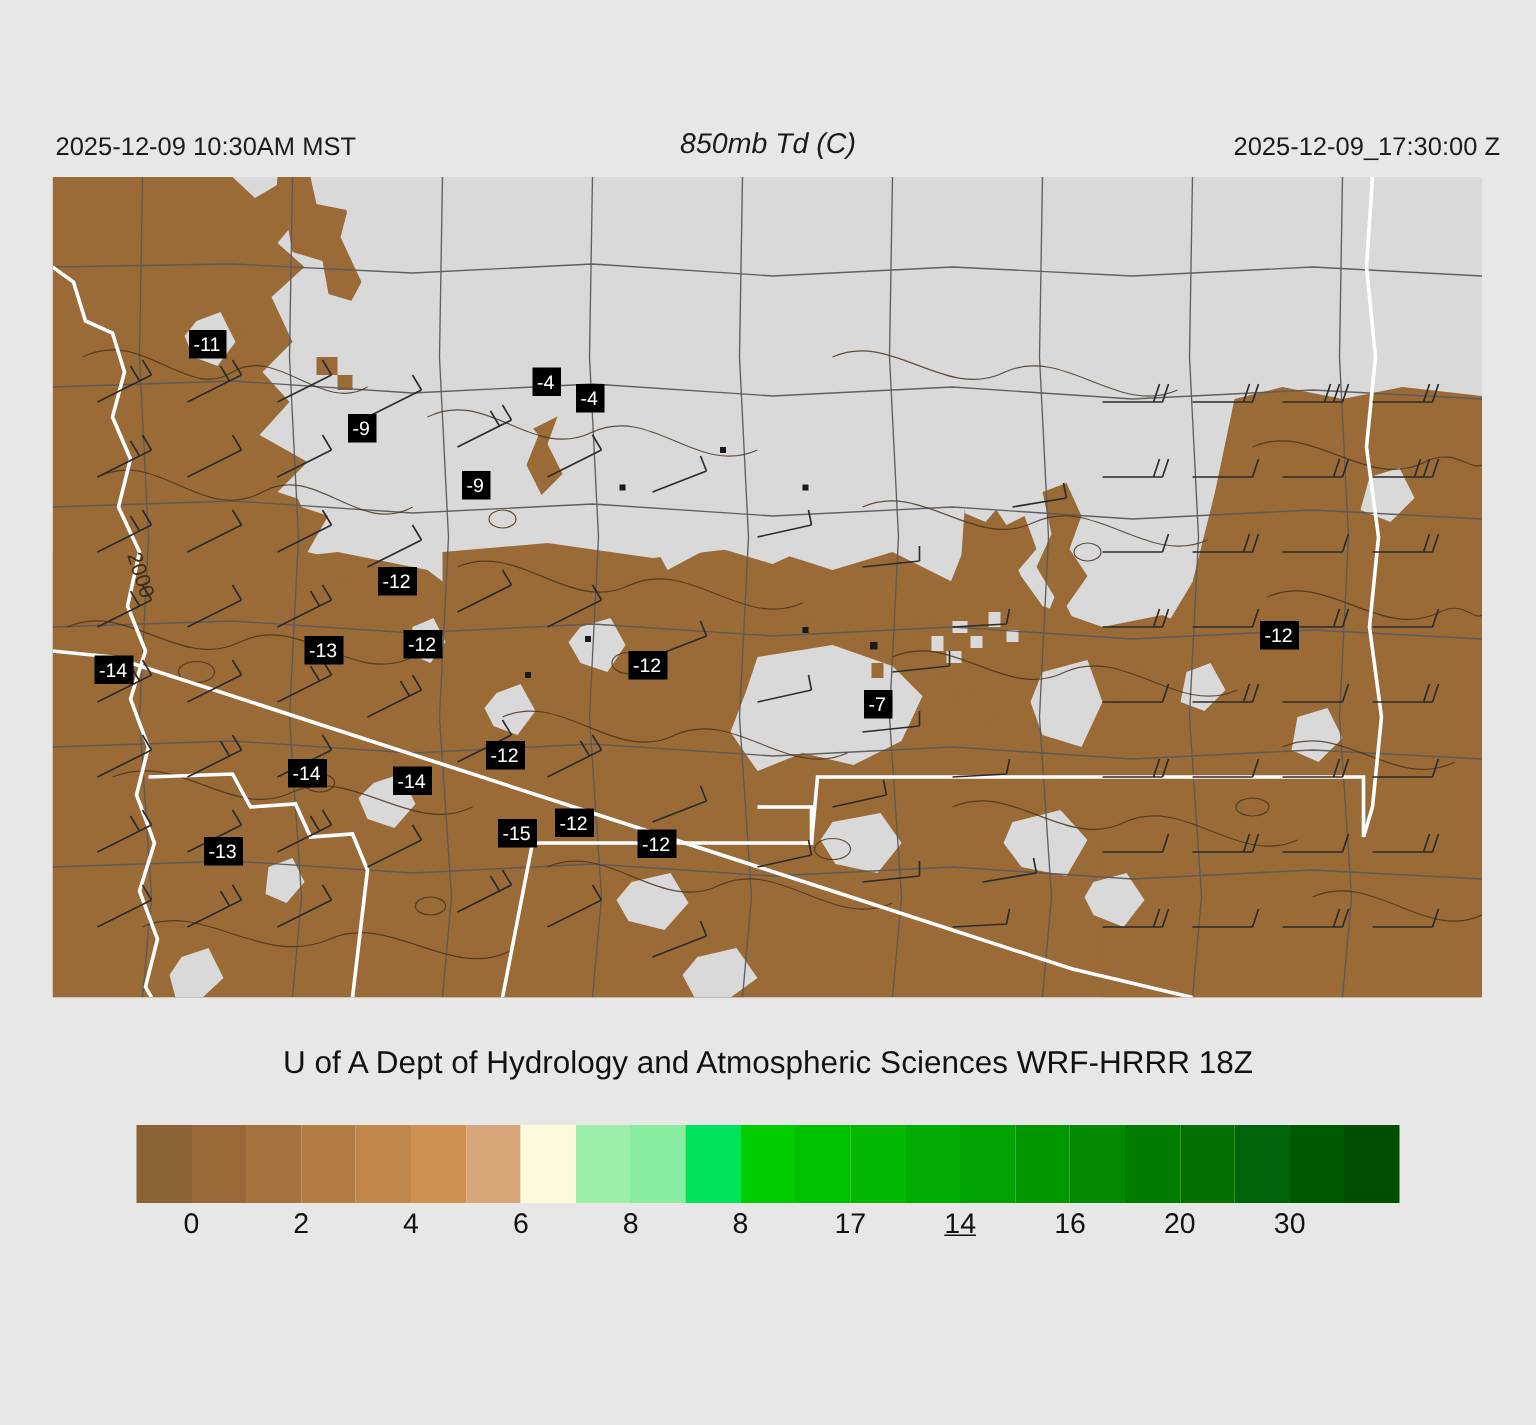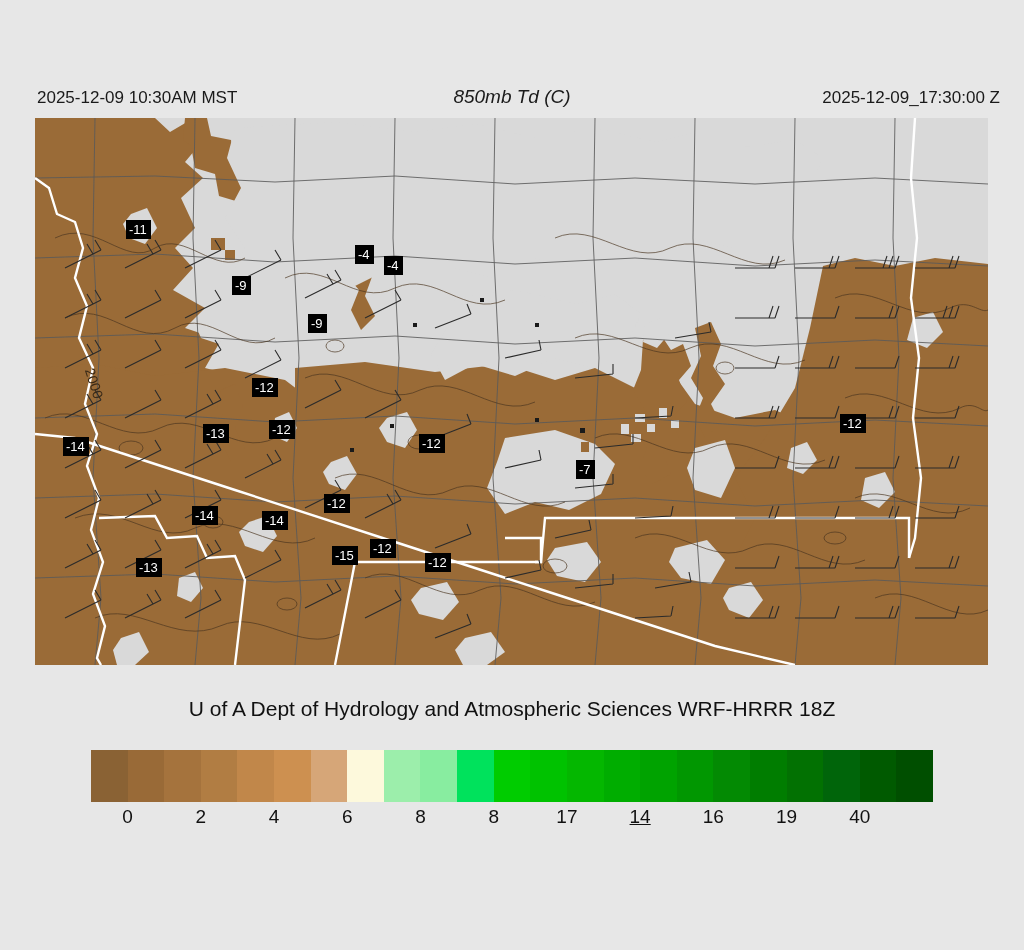--- a/index.html
+++ b/index.html
@@ -395,17 +395,17 @@
   <div class="cb-ticks" id="cbar-ticks">
       <span style="left: 36.6087px;">0</span>
       <span style="left: 109.826px;">2</span>
       <span style="left: 183.043px;">4</span>
       <span style="left: 256.261px;">6</span>
       <span style="left: 329.478px;">8</span>
       <span style="left: 402.696px;">8</span>
       <span style="left: 475.913px;">17</span>
       <span style="left: 549.13px; text-decoration: underline;">14</span>
       <span style="left: 622.348px; text-align: center;">16</span>
-      <span style="left: 695.565px;">19</span>
-      <span style="left: 768.783px;">40</span>
+      <span style="left: 695.565px;">20</span>
+      <span style="left: 768.783px;">30</span>
     </div>
 
 </div>
 
 </body></html>

